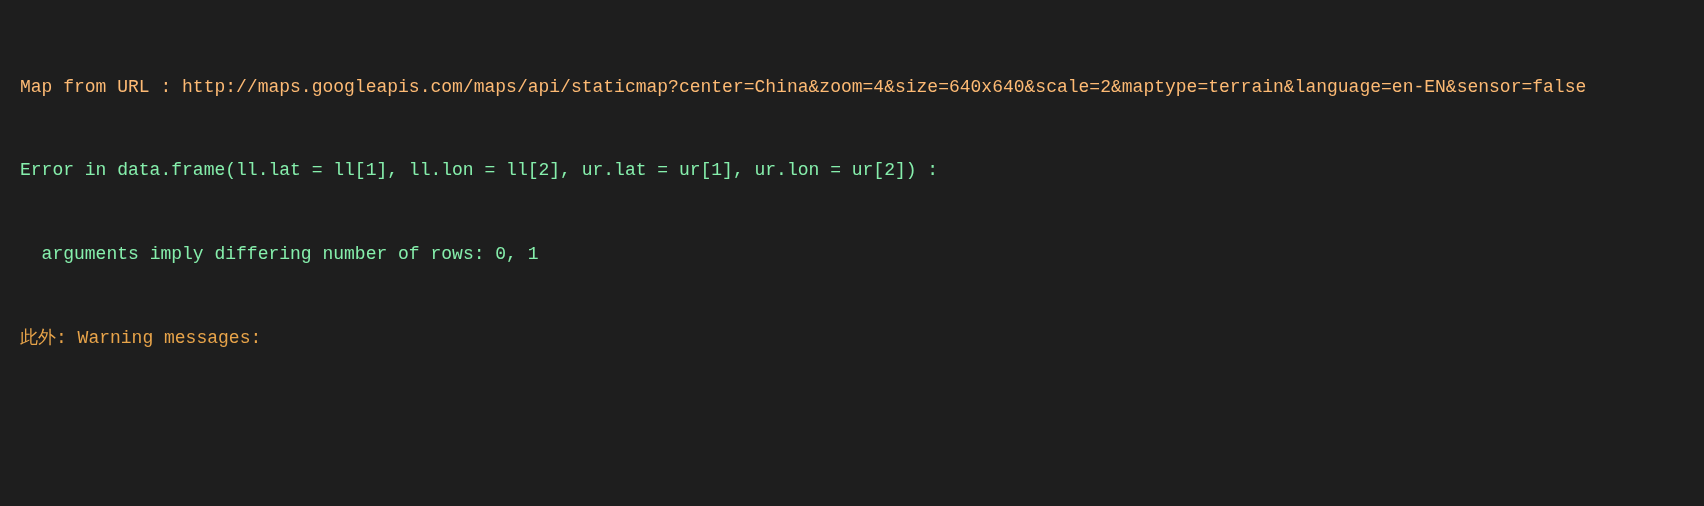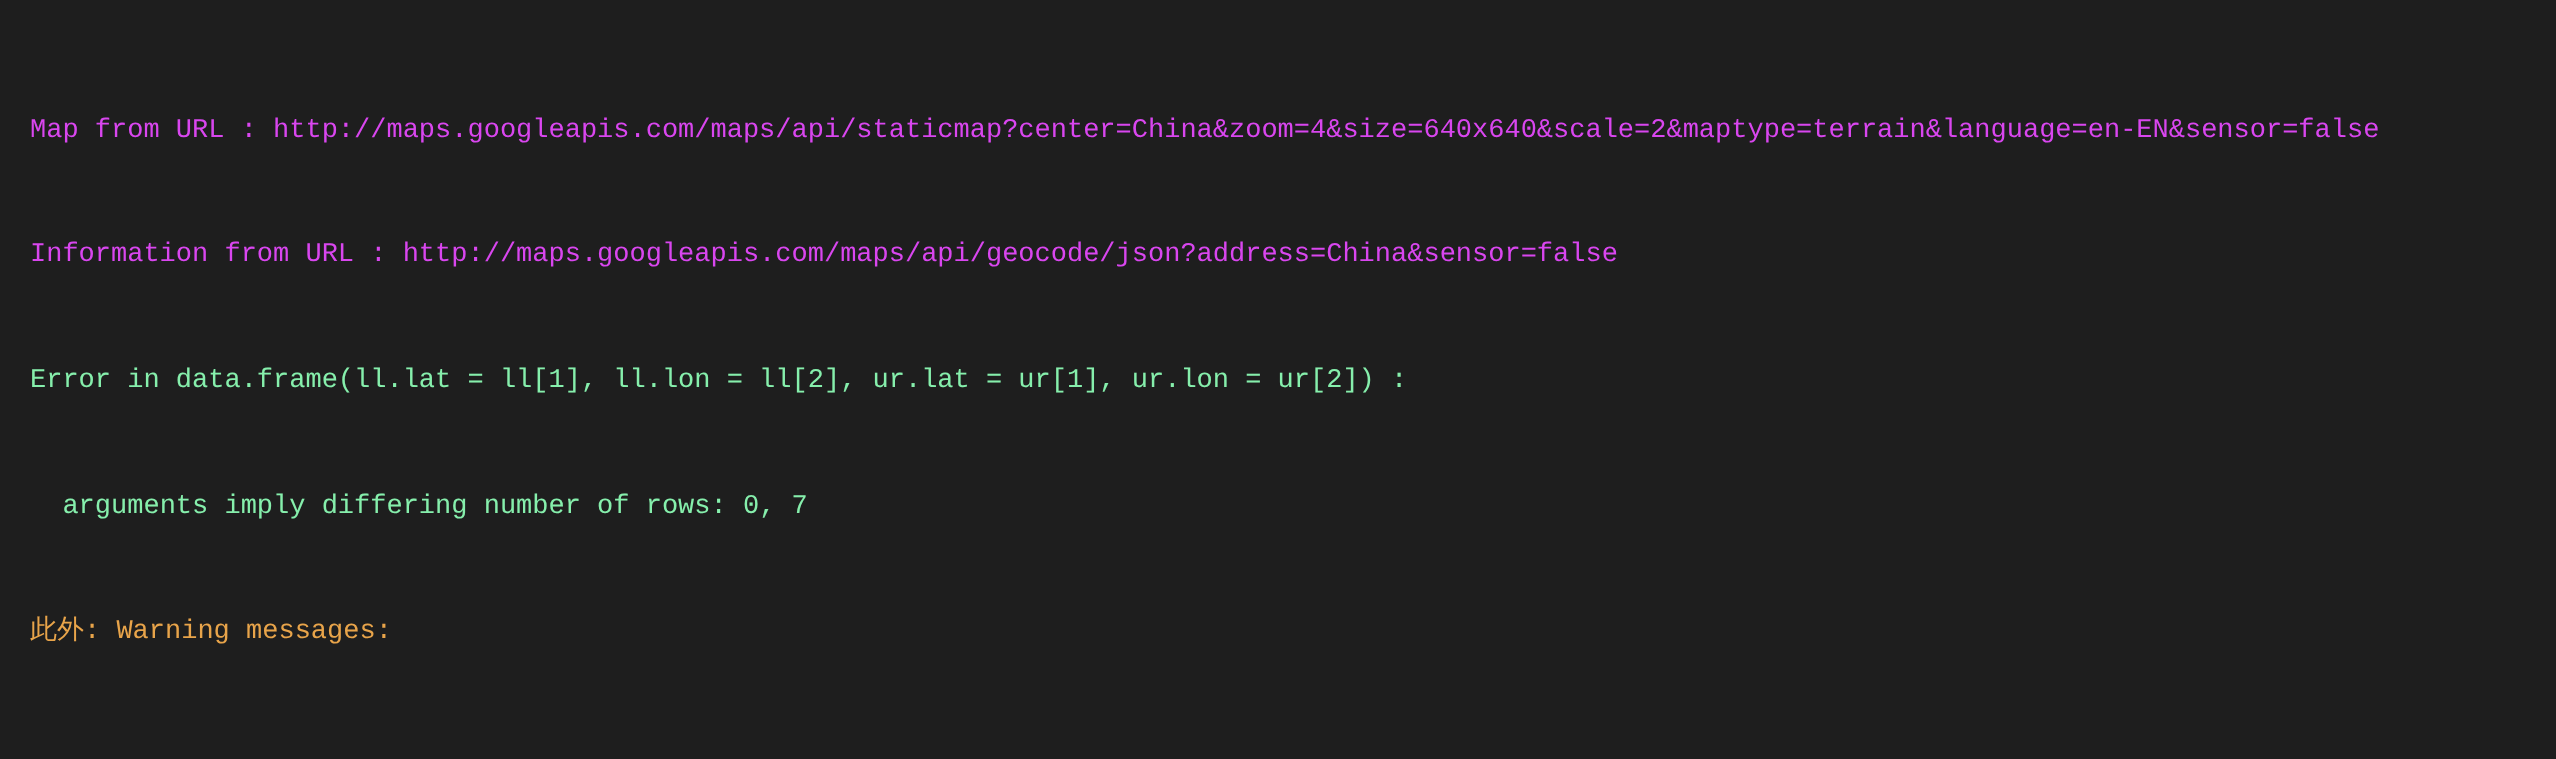--- a/index.html
+++ b/index.html
@@ -18,34 +18,33 @@
       overflow: hidden;
     }
     .console-block {
       white-space: pre-wrap;
       word-break: break-all;
     }
     .line-command {
       color: #d4d4d4;
     }
     .line-orange {
-      color: #d946ef;
+      color: #fdba74;
     }
     .line-error {
       color: #86efac;
     }
     .line-warning-header {
       color: #e8a44a;
     }
   </style>
 </head>
 <body>
 
 <div class="console-block">
   <div class="line-orange">Map from URL : http://maps.googleapis.com/maps/api/staticmap?center=China&amp;zoom=4&amp;size=640x640&amp;scale=2&amp;maptype=terrain&amp;language=en-EN&amp;sensor=false</div>
-  <div class="line-orange">Information from URL : http://maps.googleapis.com/maps/api/geocode/json?address=China&amp;sensor=false</div>
   <div class="line-error">Error in data.frame(ll.lat = ll[1], ll.lon = ll[2], ur.lat = ur[1], ur.lon = ur[2]) :</div>
-  <div class="line-error">  arguments imply differing number of rows: 0, 7</div>
+  <div class="line-error">  arguments imply differing number of rows: 0, 1</div>
   <div class="line-warning-header">此外: Warning messages:</div>
   
   
   
 </div>
 
 </body></html>

